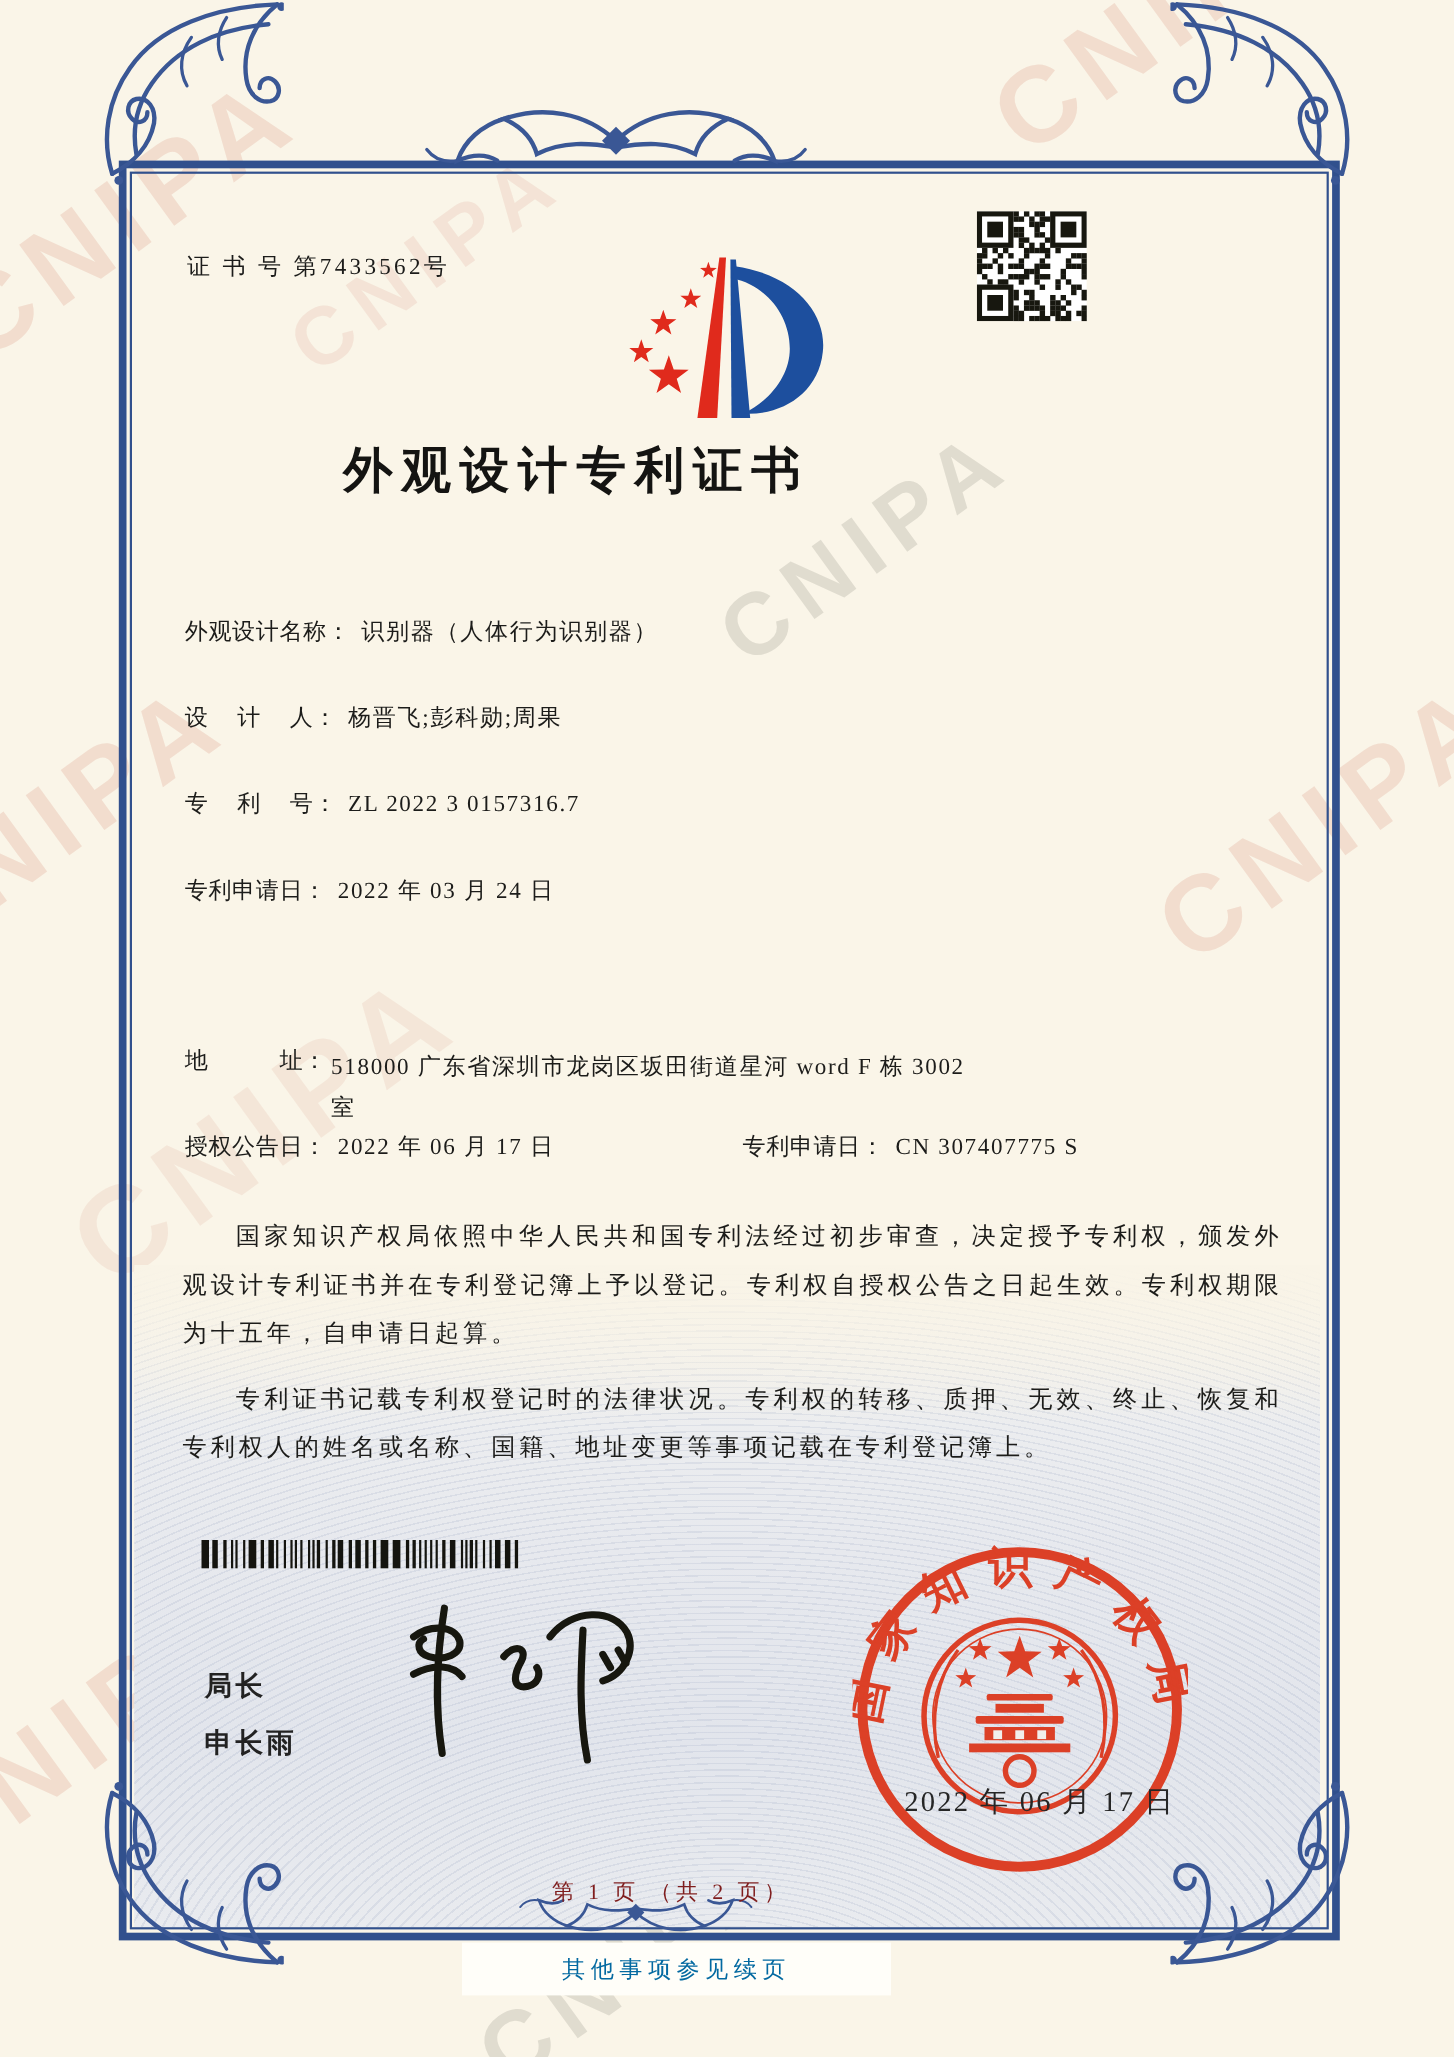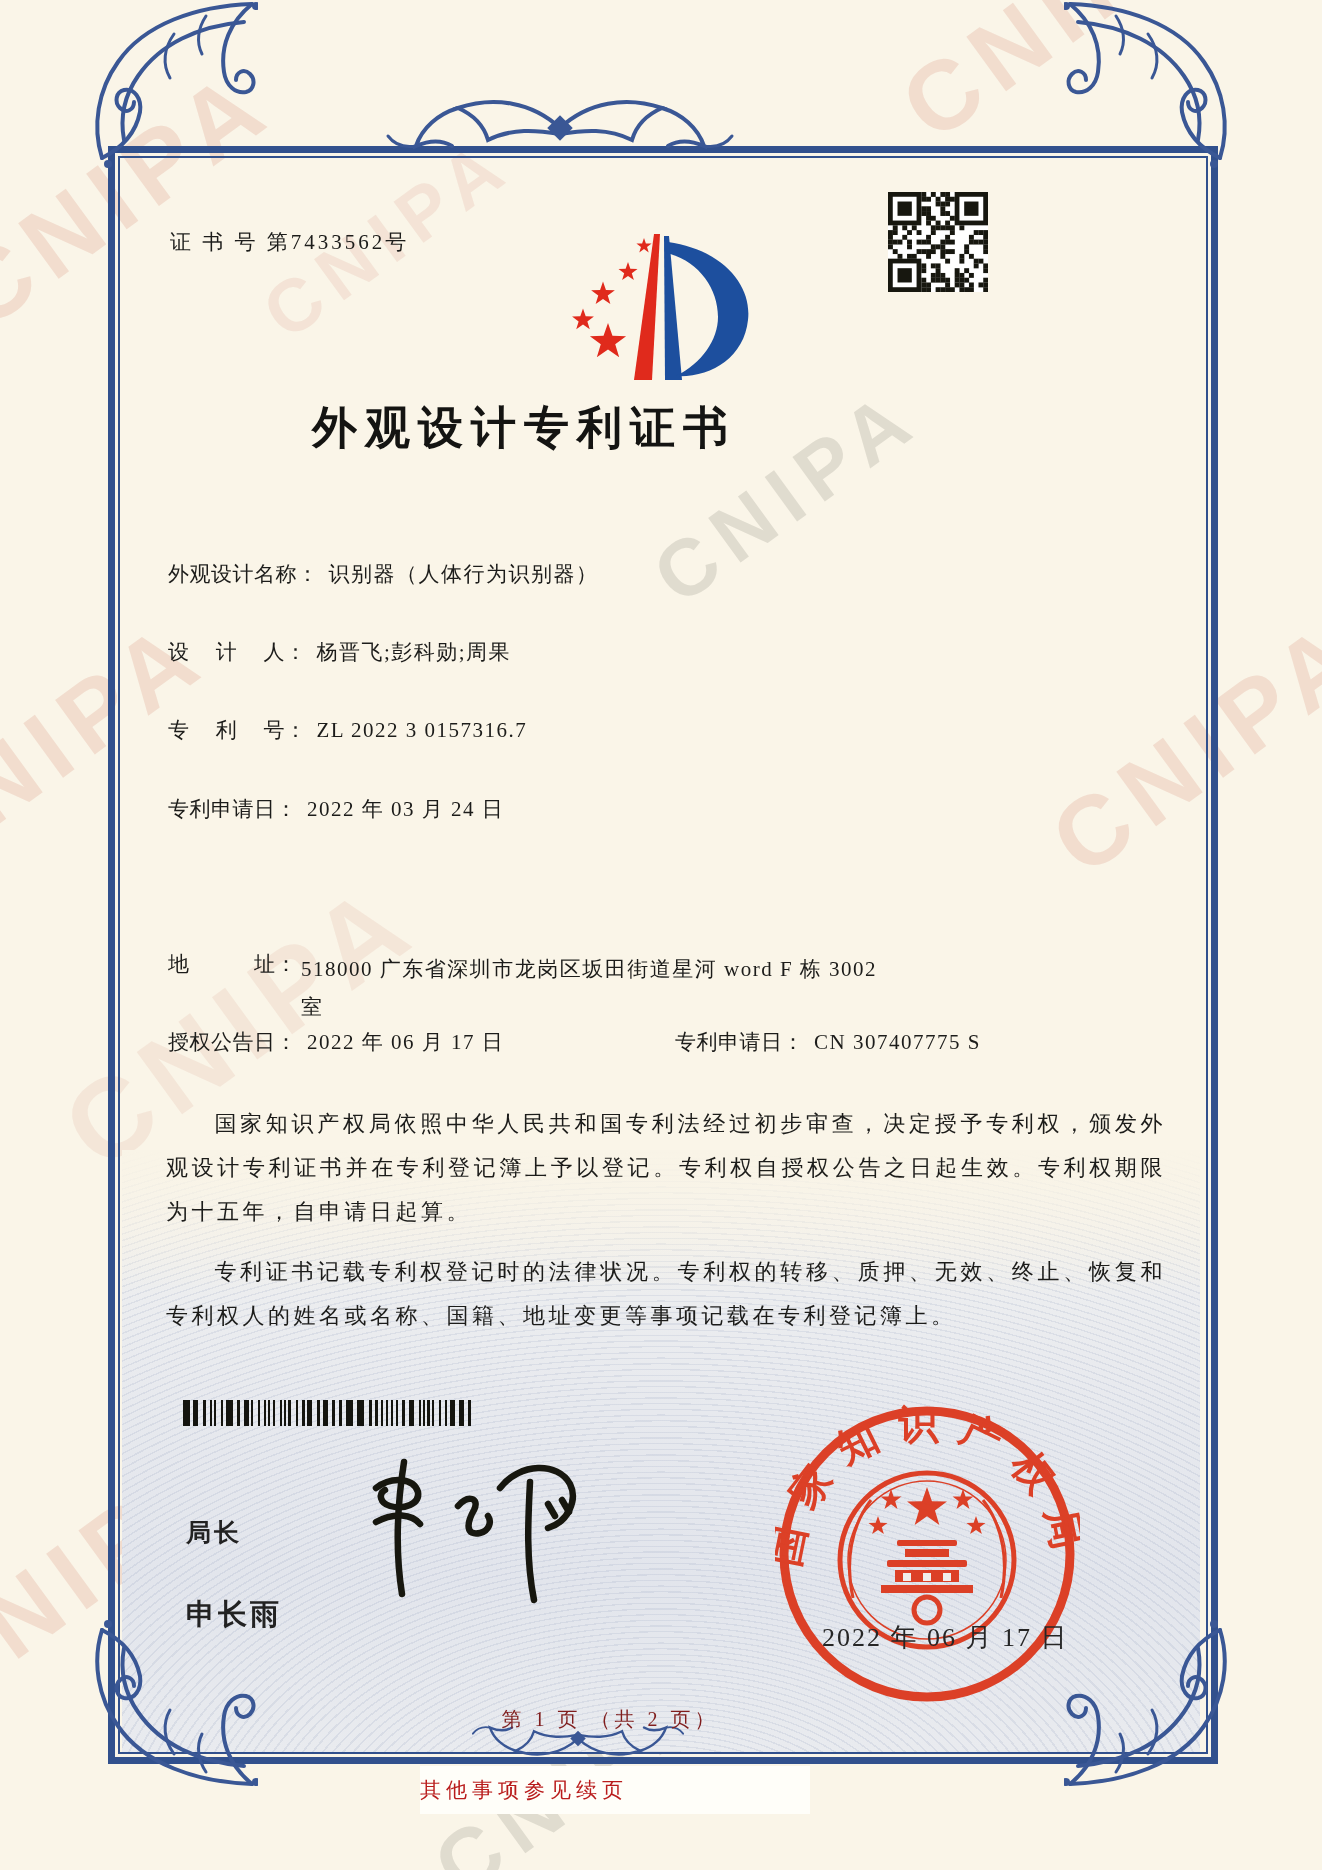--- a/index.html
+++ b/index.html
@@ -64,29 +64,29 @@
   
   .paras{position:absolute;left:150px;top:1086px;width:1032px;z-index:3;
          font-size:22px;line-height:44px;letter-spacing:3.5px;text-align:justify;}
   .paras p{margin:16px;text-indent:2.2em;}
 
   
   .barcode{position:absolute;left:183px;top:1400px;width:292px;height:26px;z-index:3;}
   .officer-title{position:absolute;left:186px;top:1516px;z-index:4;
      font-family:"Liberation Sans","DejaVu Sans",sans-serif;font-weight:600;font-size:25px;letter-spacing:3px;color:#222;}
   .officer-name{position:absolute;left:186px;top:1568px;z-index:4;
-     font-family:"Liberation Sans","DejaVu Sans",sans-serif;font-weight:600;font-size:29px;letter-spacing:3px;color:#222;margin-top:27px;}
+     font-family:"Liberation Sans","DejaVu Sans",sans-serif;font-weight:600;font-size:25px;letter-spacing:3px;color:#222;}
   .signature{position:absolute;left:352px;top:1448px;width:235px;height:170px;z-index:4;}
   .seal{position:absolute;left:775px;top:1402px;width:305px;height:305px;z-index:5;opacity:.96;}
   .seal-date{position:absolute;left:822px;top:1620px;z-index:6;font-size:26px;letter-spacing:2px;
              color:#262626;white-space:pre;}
   .page-num{position:absolute;left:430px;top:1706px;width:360px;text-align:center;z-index:4;
             font-size:20px;letter-spacing:4px;color:#7f1d1d;white-space:pre;}
   .note-box{position:absolute;left:420px;top:1766px;width:390px;height:48px;line-height:48px;
-            background:#fffef9;z-index:3;font-size:21px;letter-spacing:5px;color:#b91c1c;}
+            background:#fffef9;text-align:center;z-index:3;font-size:21px;letter-spacing:5px;color:#0369a1;}
 </style>
 </head>
 <body>
 
 <svg width="0" height="0" style="position:absolute" aria-hidden="true">
   <defs>
     <path id="st" d="M0,-10 L2.35,-3.24 9.51,-3.09 3.8,1.24 5.88,8.09 0,3.9 -5.88,8.09 -3.8,1.24 -9.51,-3.09 -2.35,-3.24 Z"></path>
     <g id="cfl" fill="none" stroke="#3a5795" stroke-width="4" stroke-linecap="round">
       <path d="M174,10 C118,12 66,30 40,68 C20,96 14,132 24,164"></path>
       <path d="M166,28 C120,32 82,50 60,82 C46,102 42,124 46,146"></path>

